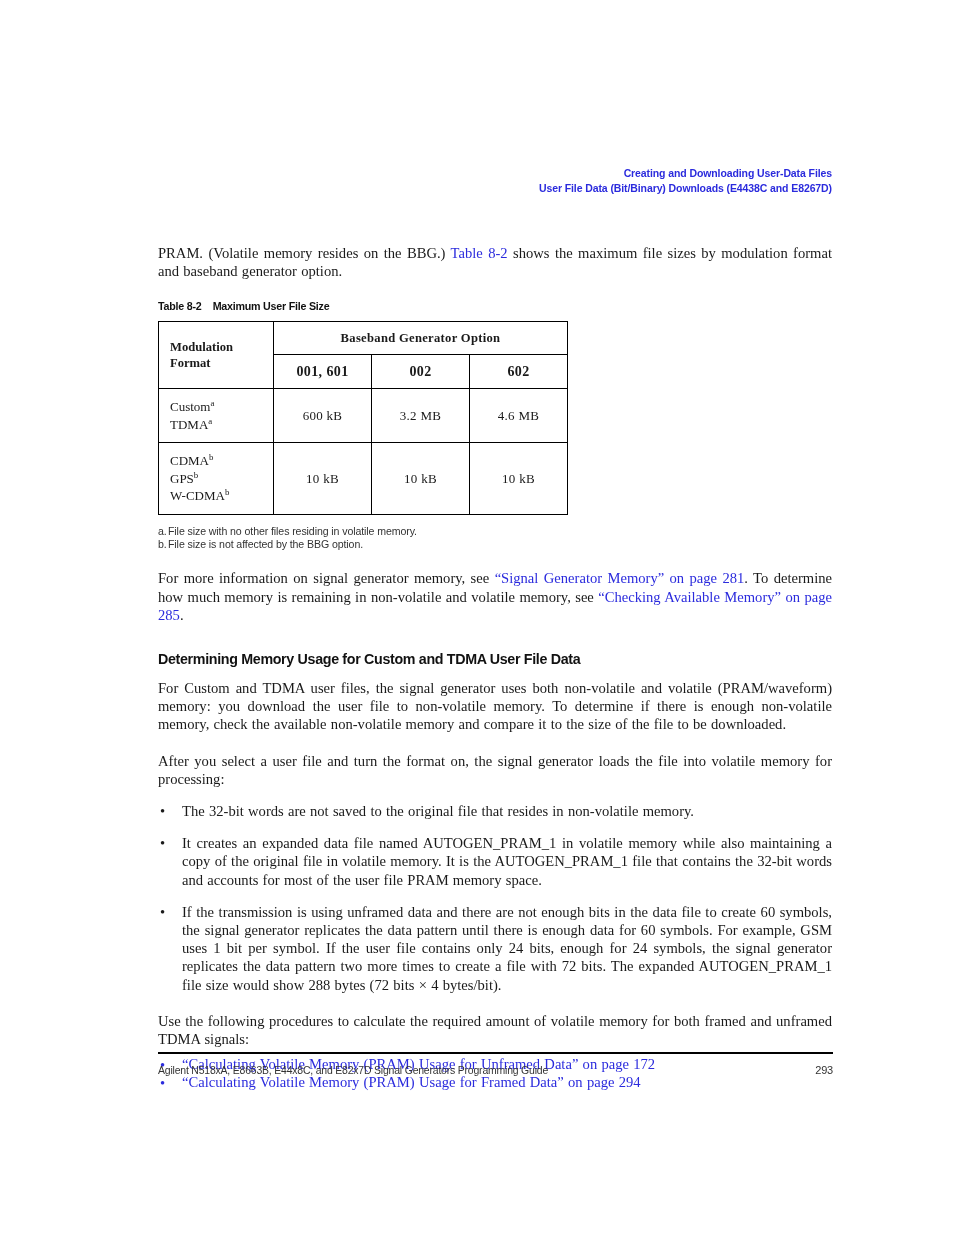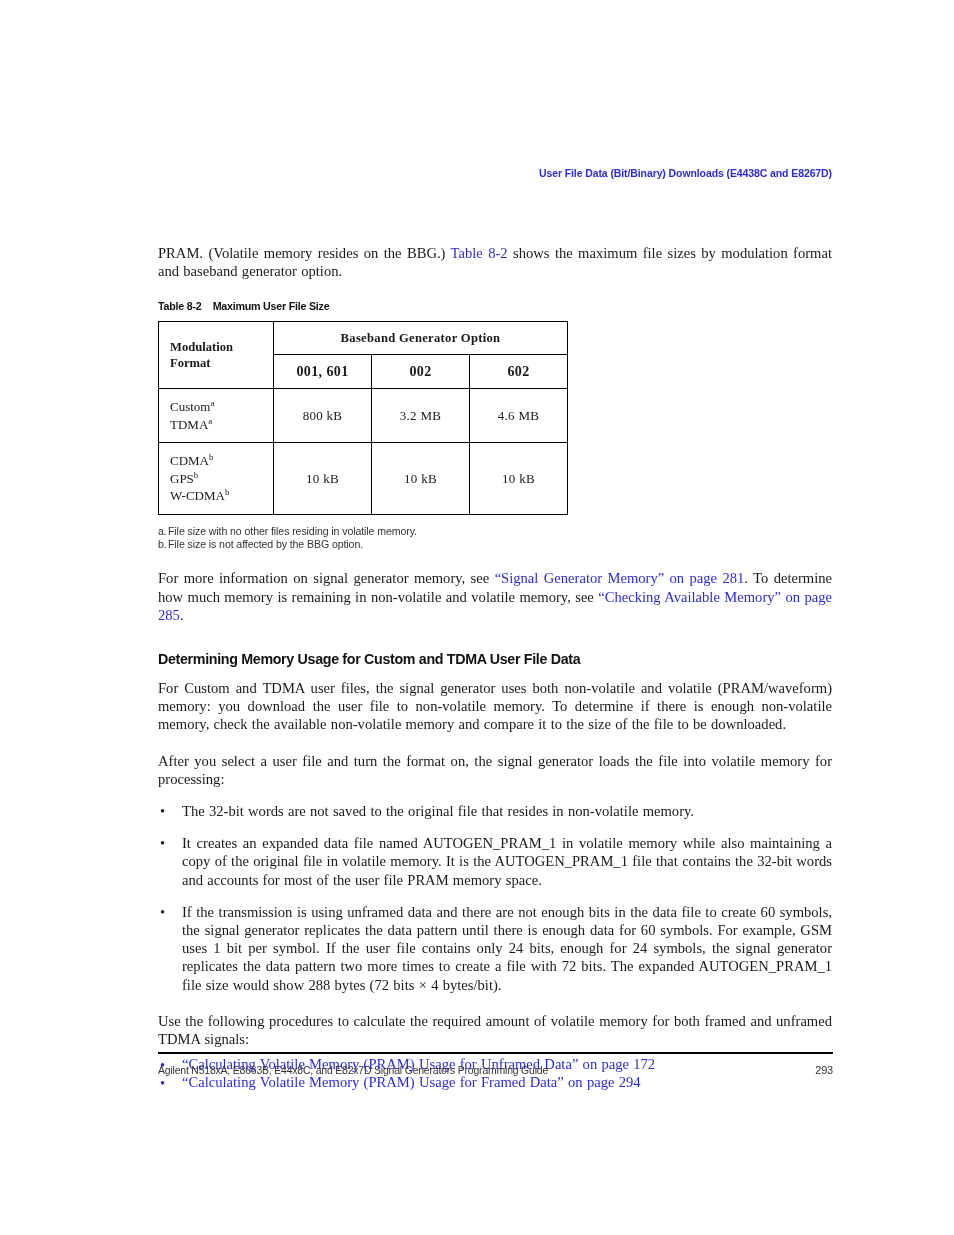--- a/index.html
+++ b/index.html
@@ -213,20 +213,21 @@
     letter-spacing: -0.2px;
   }
   .footer .fleft { transform: scaleX(0.95); transform-origin: left center; }
 </style>
 </head>
 <body>
 
 <div class="page">
 
   <div class="run-header">
+    <div>Creating and Downloading User-Data Files</div>
     <div>User File Data (Bit/Binary) Downloads (E4438C and E8267D)</div>
   </div>
 
   <div class="content">
 
     <p class="body"><span>PRAM. (Volatile memory resides on the BBG.) </span><span class="xref">Table 8-2</span><span> shows the maximum file sizes by modulation format and baseband generator option.</span></p>
 
     <div class="table-caption">
       <span class="cap-num">Table 8-2</span><span>Maximum User File Size</span>
     </div>
@@ -240,21 +241,21 @@
       <tr>
         <td class="hdr-col">001, 601</td>
         <td class="hdr-col">002</td>
         <td class="hdr-col">602</td>
       </tr>
       <tr>
         <td class="cell-label">
           <div>Custom<sup>a</sup></div>
           <div>TDMA<sup>a</sup></div>
         </td>
-        <td class="cell-val">800 kB</td>
+        <td class="cell-val">600 kB</td>
         <td class="cell-val">3.2 MB</td>
         <td class="cell-val">4.6 MB</td>
       </tr>
       <tr>
         <td class="cell-label">
           <div>CDMA<sup>b</sup></div>
           <div>GPS<sup>b</sup></div>
           <div>W-CDMA<sup>b</sup></div>
         </td>
         <td class="cell-val">10 kB</td>

